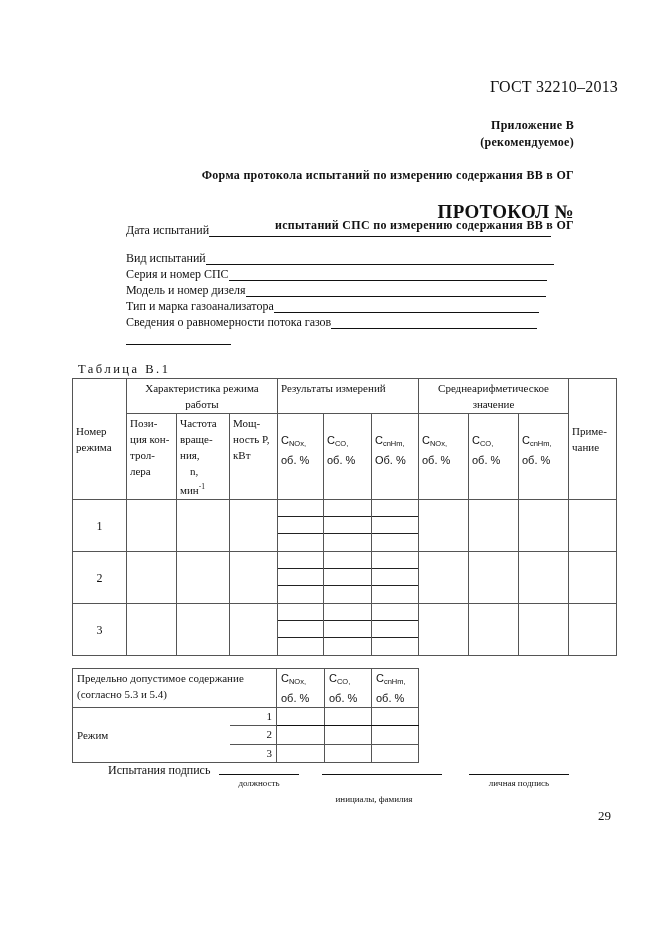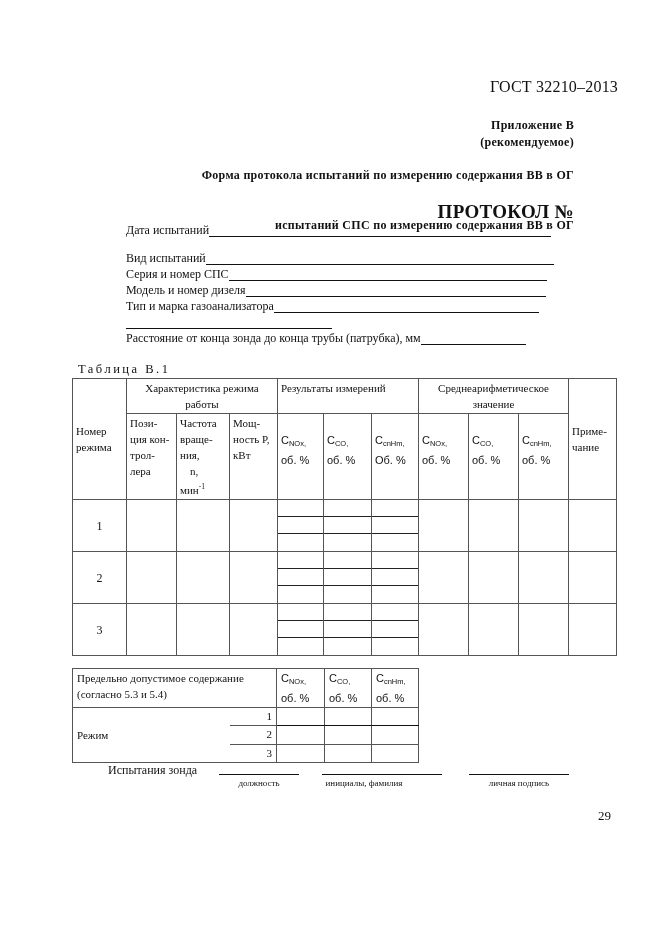--- a/index.html
+++ b/index.html
@@ -56,24 +56,24 @@
 </div>
 <div class="abs field" style="top:282px;">
   <span class="lab">Модель и номер дизеля</span>
   <span class="line" style="width:300px;"></span>
 </div>
 <div class="abs field" style="top:298px;">
   <span class="lab">Тип и марка газоанализатора</span>
   <span class="line" style="width:265px;"></span>
 </div>
 <div class="abs field" style="top:314px;">
+  <span class="lab">Сведения о равномерности потока газов</span>
   <span class="line" style="width:206px;"></span>
 </div>
 <div class="abs field" style="top:330px;">
-  <span class="lab">Расстояние от конца зонда до конца трубы  (патрубка), мм</span>
   <span class="line" style="width:105px;"></span>
 </div>
 
 <div class="abs caption">Таблица В.1</div>
 
 <table class="main" style="left:72px; top:378px; width:544px;">
   <colgroup>
     <col style="width:54px">
       <col style="width:50px">
       <col style="width:53px">
@@ -330,21 +330,21 @@
   </tr>
   <tr style="height:18px;">
     <td style="border-left:none; text-align:right; line-height:17px; padding:0 4px;">3</td>
     <td></td>
     <td></td>
     <td></td>
   </tr>
 </tbody>
   </table>
 
-<div class="abs sig" style="left:108px;">Испытания зонда</div>
+<div class="abs sig" style="left:108px;">Испытания подпись</div>
 <div class="abs sigline" style="left:219px; top:762px; width:80px;"></div>
 <div class="abs sigline" style="left:322px; top:762px; width:120px;"></div>
 <div class="abs sigline" style="left:469px; top:762px; width:100px;"></div>
 <div class="abs siglab" style="left:219px; width:80px;text-align:center;">должность</div>
-<div class="abs siglab" style="left:304px; width:120px;">инициалы, фамилия</div>
+<div class="abs siglab" style="left:314px; width:120px;margin-top:16px;">инициалы, фамилия</div>
 <div class="abs siglab" style="left:469px; width:100px;">личная подпись</div>
 
 <div class="abs pagenum">29</div>
 
 </body></html>

